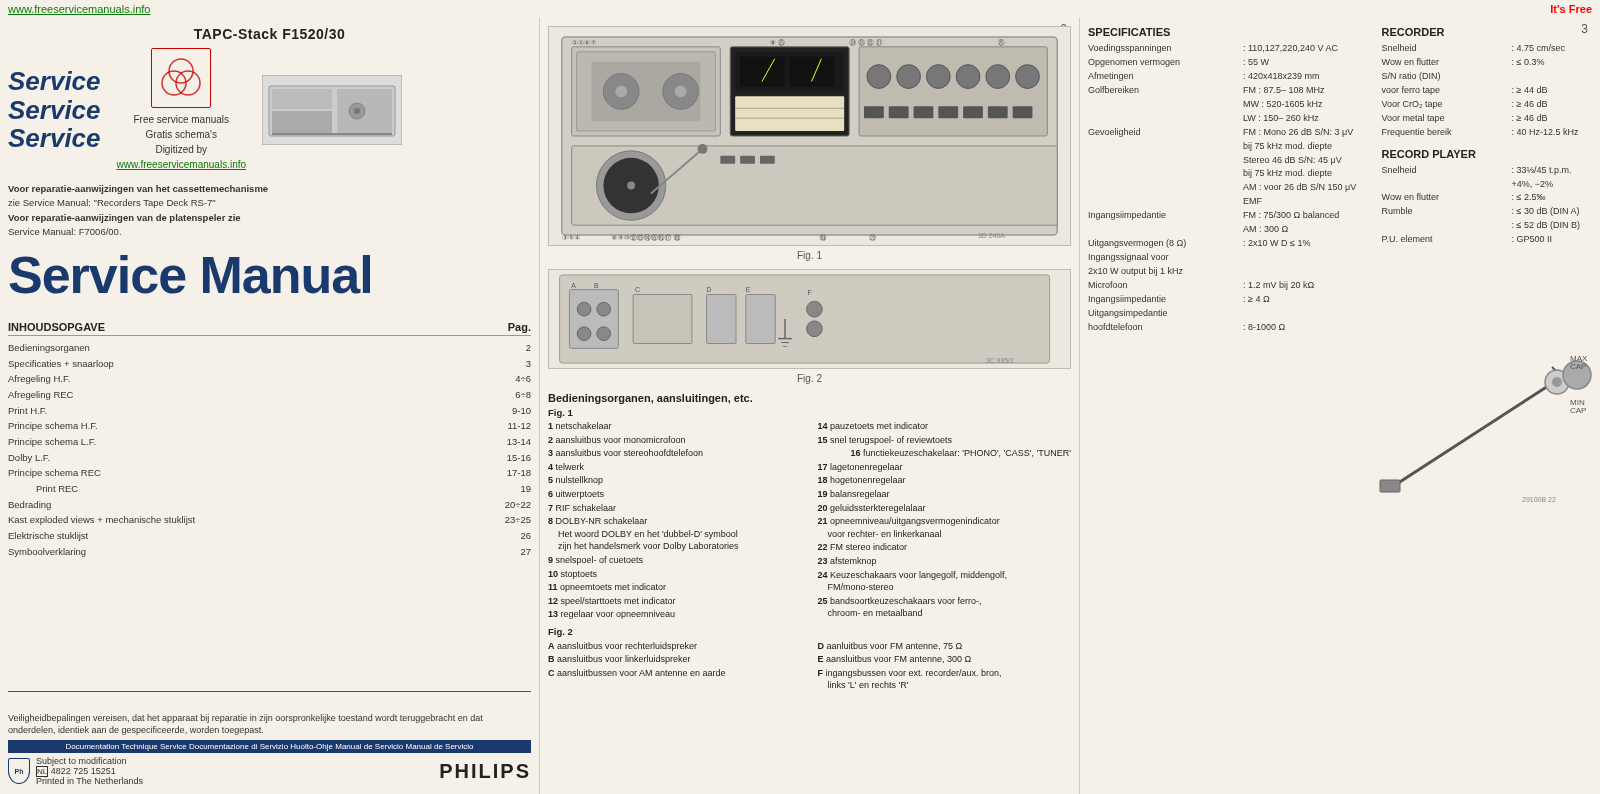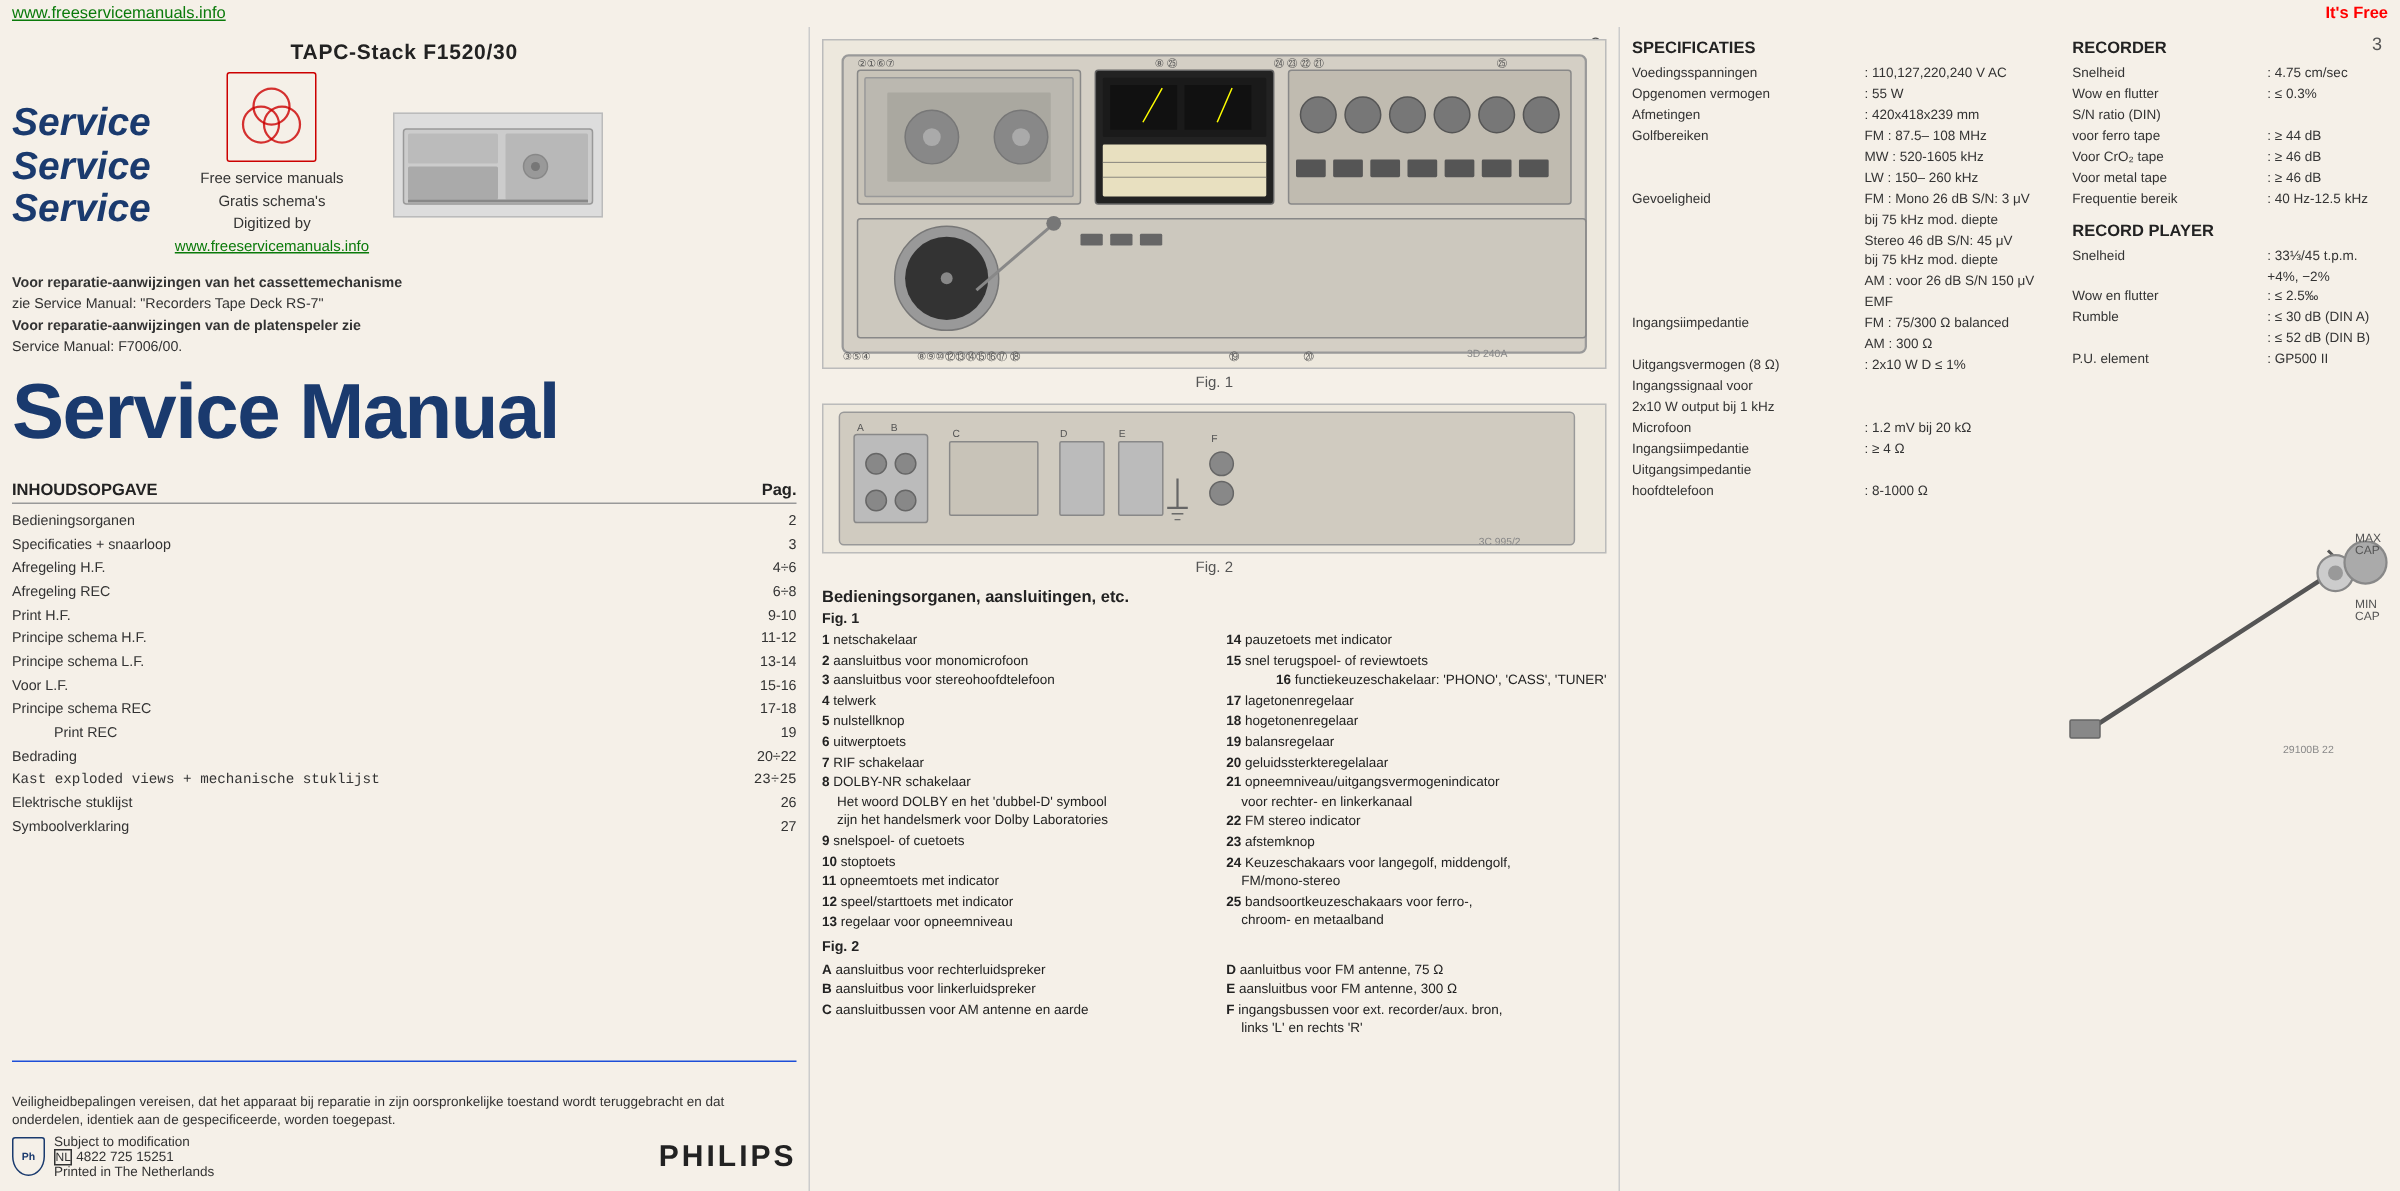--- a/index.html
+++ b/index.html
@@ -351,52 +351,53 @@
           </div>
           <div class="toc-row" style="display: flex; justify-content: space-between; font-size: 9.5px; line-height: 1.65; color: rgb(51, 51, 51);">
             <span>Principe schema H.F.</span>
             <span>11-12</span>
           </div>
           <div class="toc-row" style="display: flex; justify-content: space-between; font-size: 9.5px; line-height: 1.65; color: rgb(51, 51, 51);">
             <span>Principe schema L.F.</span>
             <span>13-14</span>
           </div>
           <div class="toc-row" style="display: flex; justify-content: space-between; font-size: 9.5px; line-height: 1.65; color: rgb(51, 51, 51);">
-            <span>Voor L.F.</span>
+            <span>Dolby L.F.</span>
             <span>15-16</span>
           </div>
           <div class="toc-row" style="display: flex; justify-content: space-between; font-size: 9.5px; line-height: 1.65; color: rgb(51, 51, 51);">
             <span>Principe schema REC</span>
             <span>17-18</span>
           </div>
           <div class="toc-row" style="display: flex; justify-content: space-between; font-size: 9.5px; line-height: 1.65; color: rgb(51, 51, 51); margin-left: 28px;">
             <span>Print REC</span>
             <span>19</span>
           </div>
           <div class="toc-row" style="display: flex; justify-content: space-between; font-size: 9.5px; line-height: 1.65; color: rgb(51, 51, 51);">
             <span>Bedrading</span>
             <span>20÷22</span>
           </div>
-          <div class="toc-row" style="display: flex; justify-content: space-between; font-size: 9.5px; line-height: 1.65; color: rgb(51, 51, 51); font-family: Liberation Mono, monospace;">
+          <div class="toc-row" style="display: flex; justify-content: space-between; font-size: 9.5px; line-height: 1.65; color: rgb(51, 51, 51);">
             <span>Kast exploded views + mechanische stuklijst</span>
             <span>23÷25</span>
           </div>
           <div class="toc-row" style="display: flex; justify-content: space-between; font-size: 9.5px; line-height: 1.65; color: rgb(51, 51, 51);">
             <span>Elektrische stuklijst</span>
             <span>26</span>
           </div>
           <div class="toc-row" style="display: flex; justify-content: space-between; font-size: 9.5px; line-height: 1.65; color: rgb(51, 51, 51);">
             <span>Symboolverklaring</span>
             <span>27</span>
           </div>
         </div>
     </div>
 
     <div class="p1-safety" style="font-size:9px; color:#333; line-height:1.4; margin-top:auto; border-top:1px solid #1d4ed8; padding-top:20px;">Veiligheidbepalingen vereisen, dat het apparaat bij reparatie in zijn oorspronkelijke toestand wordt teruggebracht en dat onderdelen, identiek aan de gespecificeerde, worden toegepast.</div>
 
+    <div class="p1-bottom-bar" style="background:#1a3a6e; color:white; font-size:8px; padding:2px 4px; text-align:center; margin-top:3px;">Documentation Technique Service Documentazione di Servizio Huolto-Ohje Manual de Servicio Manual de Servicio</div>
 
     <div class="p1-philips-row" style="display:flex; align-items:center; justify-content:space-between; margin-top:3px;">
       <div style="display:flex; align-items:center; gap:6px;">
         <div class="philips-shield" style="width:22px; height:26px; border:1.5px solid #1a3a6e; border-radius:2px 2px 50% 50%; display:flex; align-items:center; justify-content:center; font-size:7px; color:#1a3a6e; font-weight:bold;">Ph</div>
         <div style="font-size:9px; color:#333;">
           <div>Subject to modification</div>
           <div><span style="border:1px solid #333; padding:0 0; font-size:8px;">NL</span> <span>4822 725 15251</span></div>
           <div>Printed in The Netherlands</div>
         </div>
       </div>

